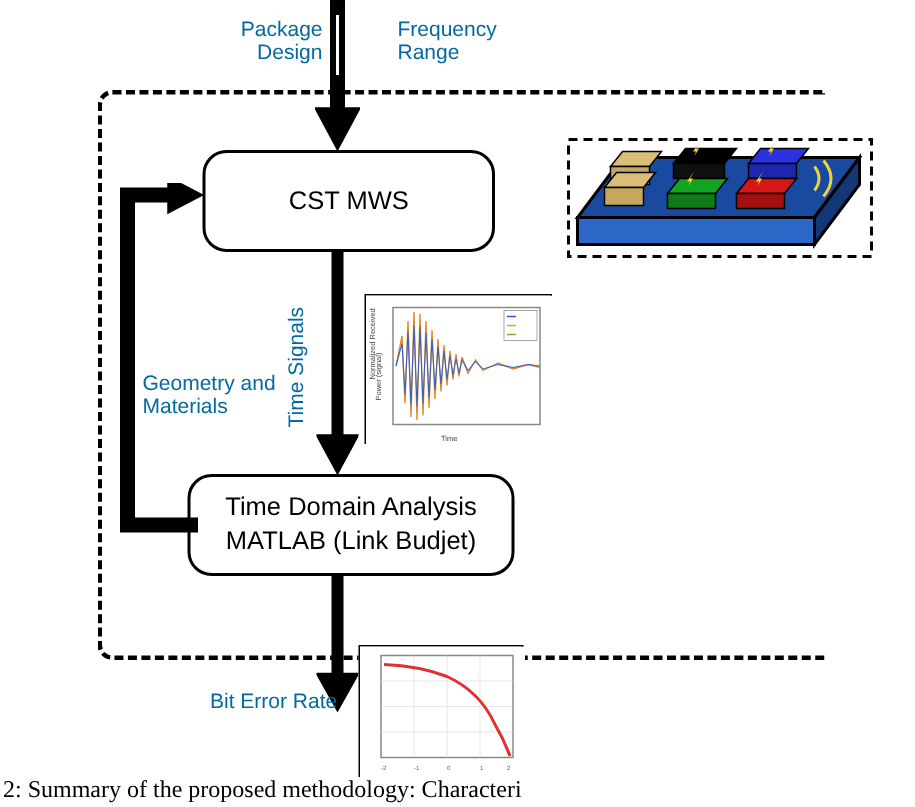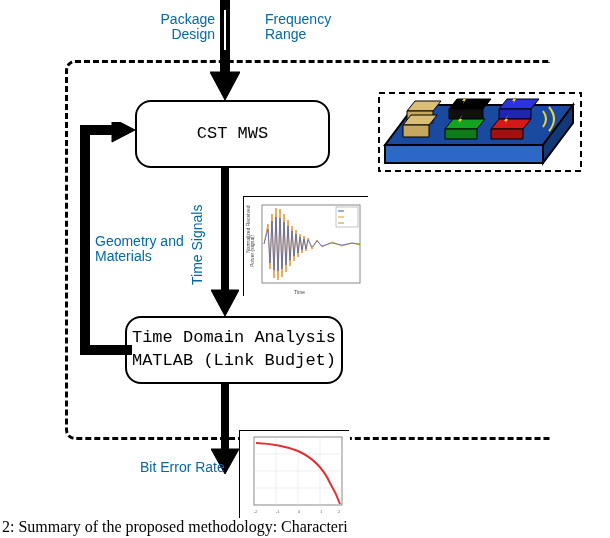--- a/index.html
+++ b/index.html
@@ -12,21 +12,20 @@
     background: #fff;
     border: 2px solid #000;
     border-radius: 16px;
     display: flex;
     flex-direction: column;
     align-items: center;
     justify-content: center;
     font-size: 17px;
     line-height: 1.35;
     text-align: center;
-    font-family: Liberation Mono, monospace;
   }
 
   
   .lbl {
     position: absolute;
     font-size: 14px;
     color: #0369a1;
     line-height: 1.1;
   }
   .vlbl {
@@ -157,21 +156,21 @@
   <div class="process-box" style="left:125px; top:316px; width:218px; height:68px;">
     <span>Time Domain Analysis</span>
     <span>MATLAB (Link Budjet)</span>
   </div>
 
   <svg class="arrow-line" style="left:77px; top:122px; width:60px; height:240px;">
     <path d="M55 228 L8 228 L8 8 L40 8" stroke="#000" stroke-width="10" fill="none"></path>
     <polygon points="35,-4 35,20 58,8"></polygon>
   </svg>
 
-  <div class="lbl" style="left:95px; top:234px; width:110px; white-space:pre-line;">Geometry and
+  <div class="lbl" style="left:95px; top:248px; width:110px; white-space:pre-line;">Geometry and
 Materials</div>
 
   <svg class="arrow-line" style="left:211px; top:384px; width:28px; height:92px;">
     <line x1="14" y1="0" x2="14" y2="70" stroke-width="8"></line>
     <polygon points="0,65 28,65 14,90"></polygon>
   </svg>
 
   <div class="lbl" style="left:140px; top:460px;">Bit Error Rate</div>
 
   <div class="mini-chart" style="left:239px; top:430px; width:110px; height:88px;">

